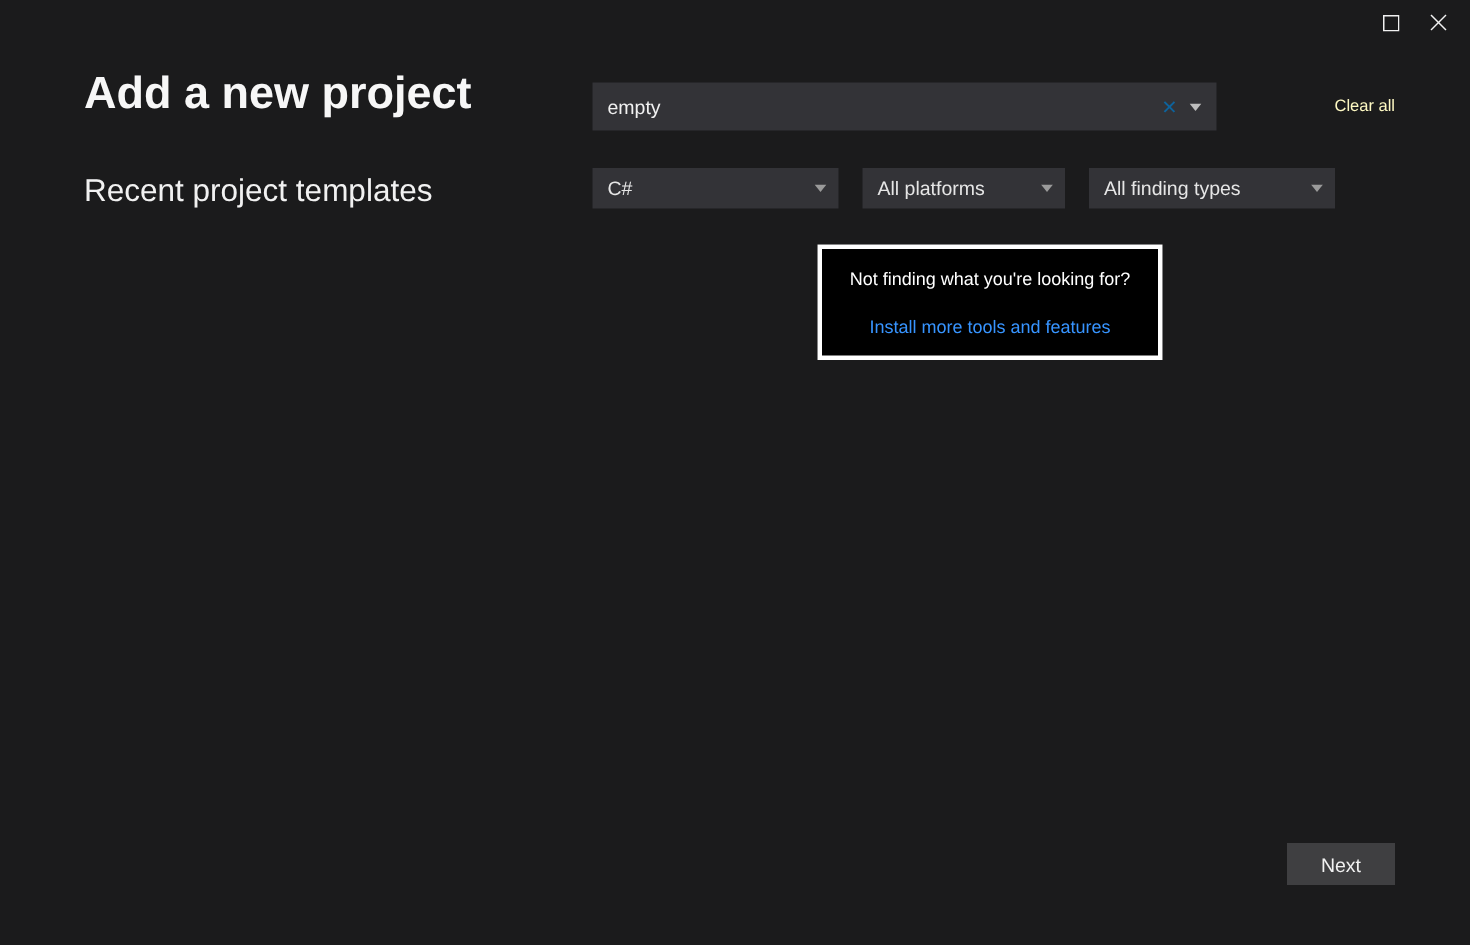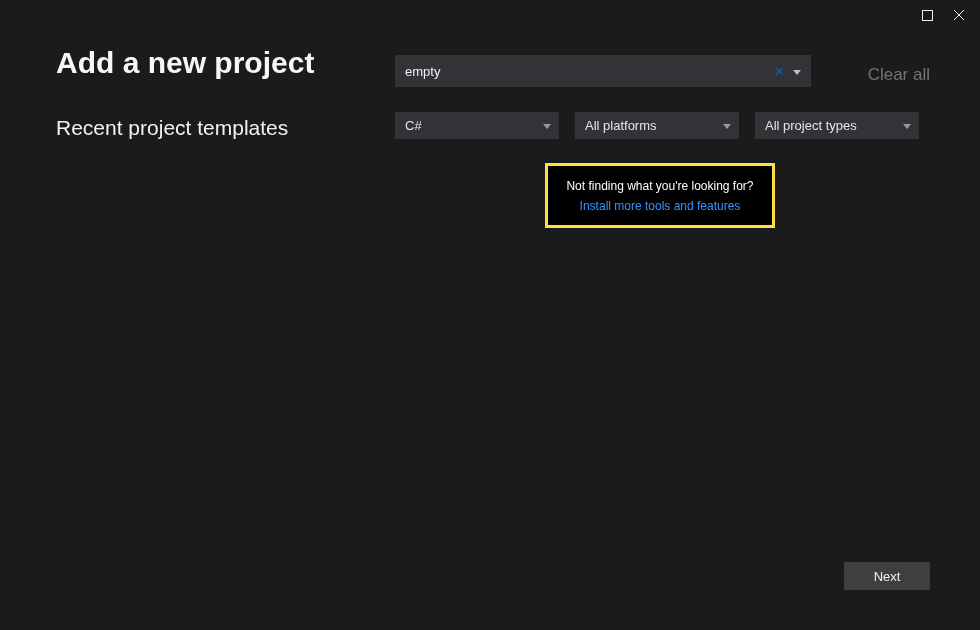--- a/index.html
+++ b/index.html
@@ -68,68 +68,68 @@
       cursor: pointer;
     }
     .search-chevron {
       color: #bdbdbd;
       padding: 0 2px;
       cursor: pointer;
     }
     .clear-all {
       position: absolute;
       right: 50px; top: 65px;
-      color: #737373;
-      font-size: 17px;
+      color: #fef9c3;
+      font-size: 11px;
       cursor: pointer;
     }
     .filters {
       position: absolute;
       left: 395px; top: 112px;
       display: flex;
       gap: 16px;
     }
     .combo {
       height: 27px;
       background: #333337;
       display: flex;
       align-items: center;
       justify-content: space-between;
       padding: 0 8px 0 10px;
       color: #e6e6e6;
       font-size: 13px;
       cursor: pointer;
     }
     .combo.lang { width: 164px; }
-    .combo.plat { width: 164px; }
+    .combo.plat { width: 135px; }
     .combo.ptype { width: 164px; }
     .combo .chev { color: #9a9a9a; font-size: 10px; }
     .tip-box {
       position: absolute;
       left: 545px; top: 163px;
       width: 230px;
-      border: 3px solid #fde047;
+      border: 3px solid #ffffff;
       background: #000000;
       padding: 13px 10px 12px 10px;
       text-align: center;
     }
     .tip-text {
       color: #ffffff;
       font-size: 12px;
     }
     .tip-link {
       color: #3794ff;
       font-size: 12px;
-      margin-top: 6px;
+      margin-top: 18px;
       cursor: pointer;
     }
     .next-btn {
       position: absolute;
       right: 50px; bottom: 40px;
-      width: 86px; height: 28px;
+      width: 72px; height: 28px;
       background: #3f3f41;
       color: #f1f1f1;
       display: flex;
       align-items: center;
       justify-content: center;
       font-size: 13px;
       cursor: pointer;
     }
   </style>
 </head>
@@ -176,21 +176,21 @@
   </div>
   <div class="combo plat">
     <span>All platforms</span>
     <span class="chev">
       <svg width="8" height="5" viewBox="0 0 8 5">
           <path d="M0 0 L8 0 L4 5 Z" fill="#9a9a9a"></path>
         </svg>
     </span>
   </div>
   <div class="combo ptype">
-    <span>All project types</span>
+    <span>All finding types</span>
     <span class="chev">
       <svg width="8" height="5" viewBox="0 0 8 5">
           <path d="M0 0 L8 0 L4 5 Z" fill="#9a9a9a"></path>
         </svg>
     </span>
   </div>
 </div>
 
 <div class="tip-box">
   <div class="tip-text">Not finding what you're looking for?</div>

